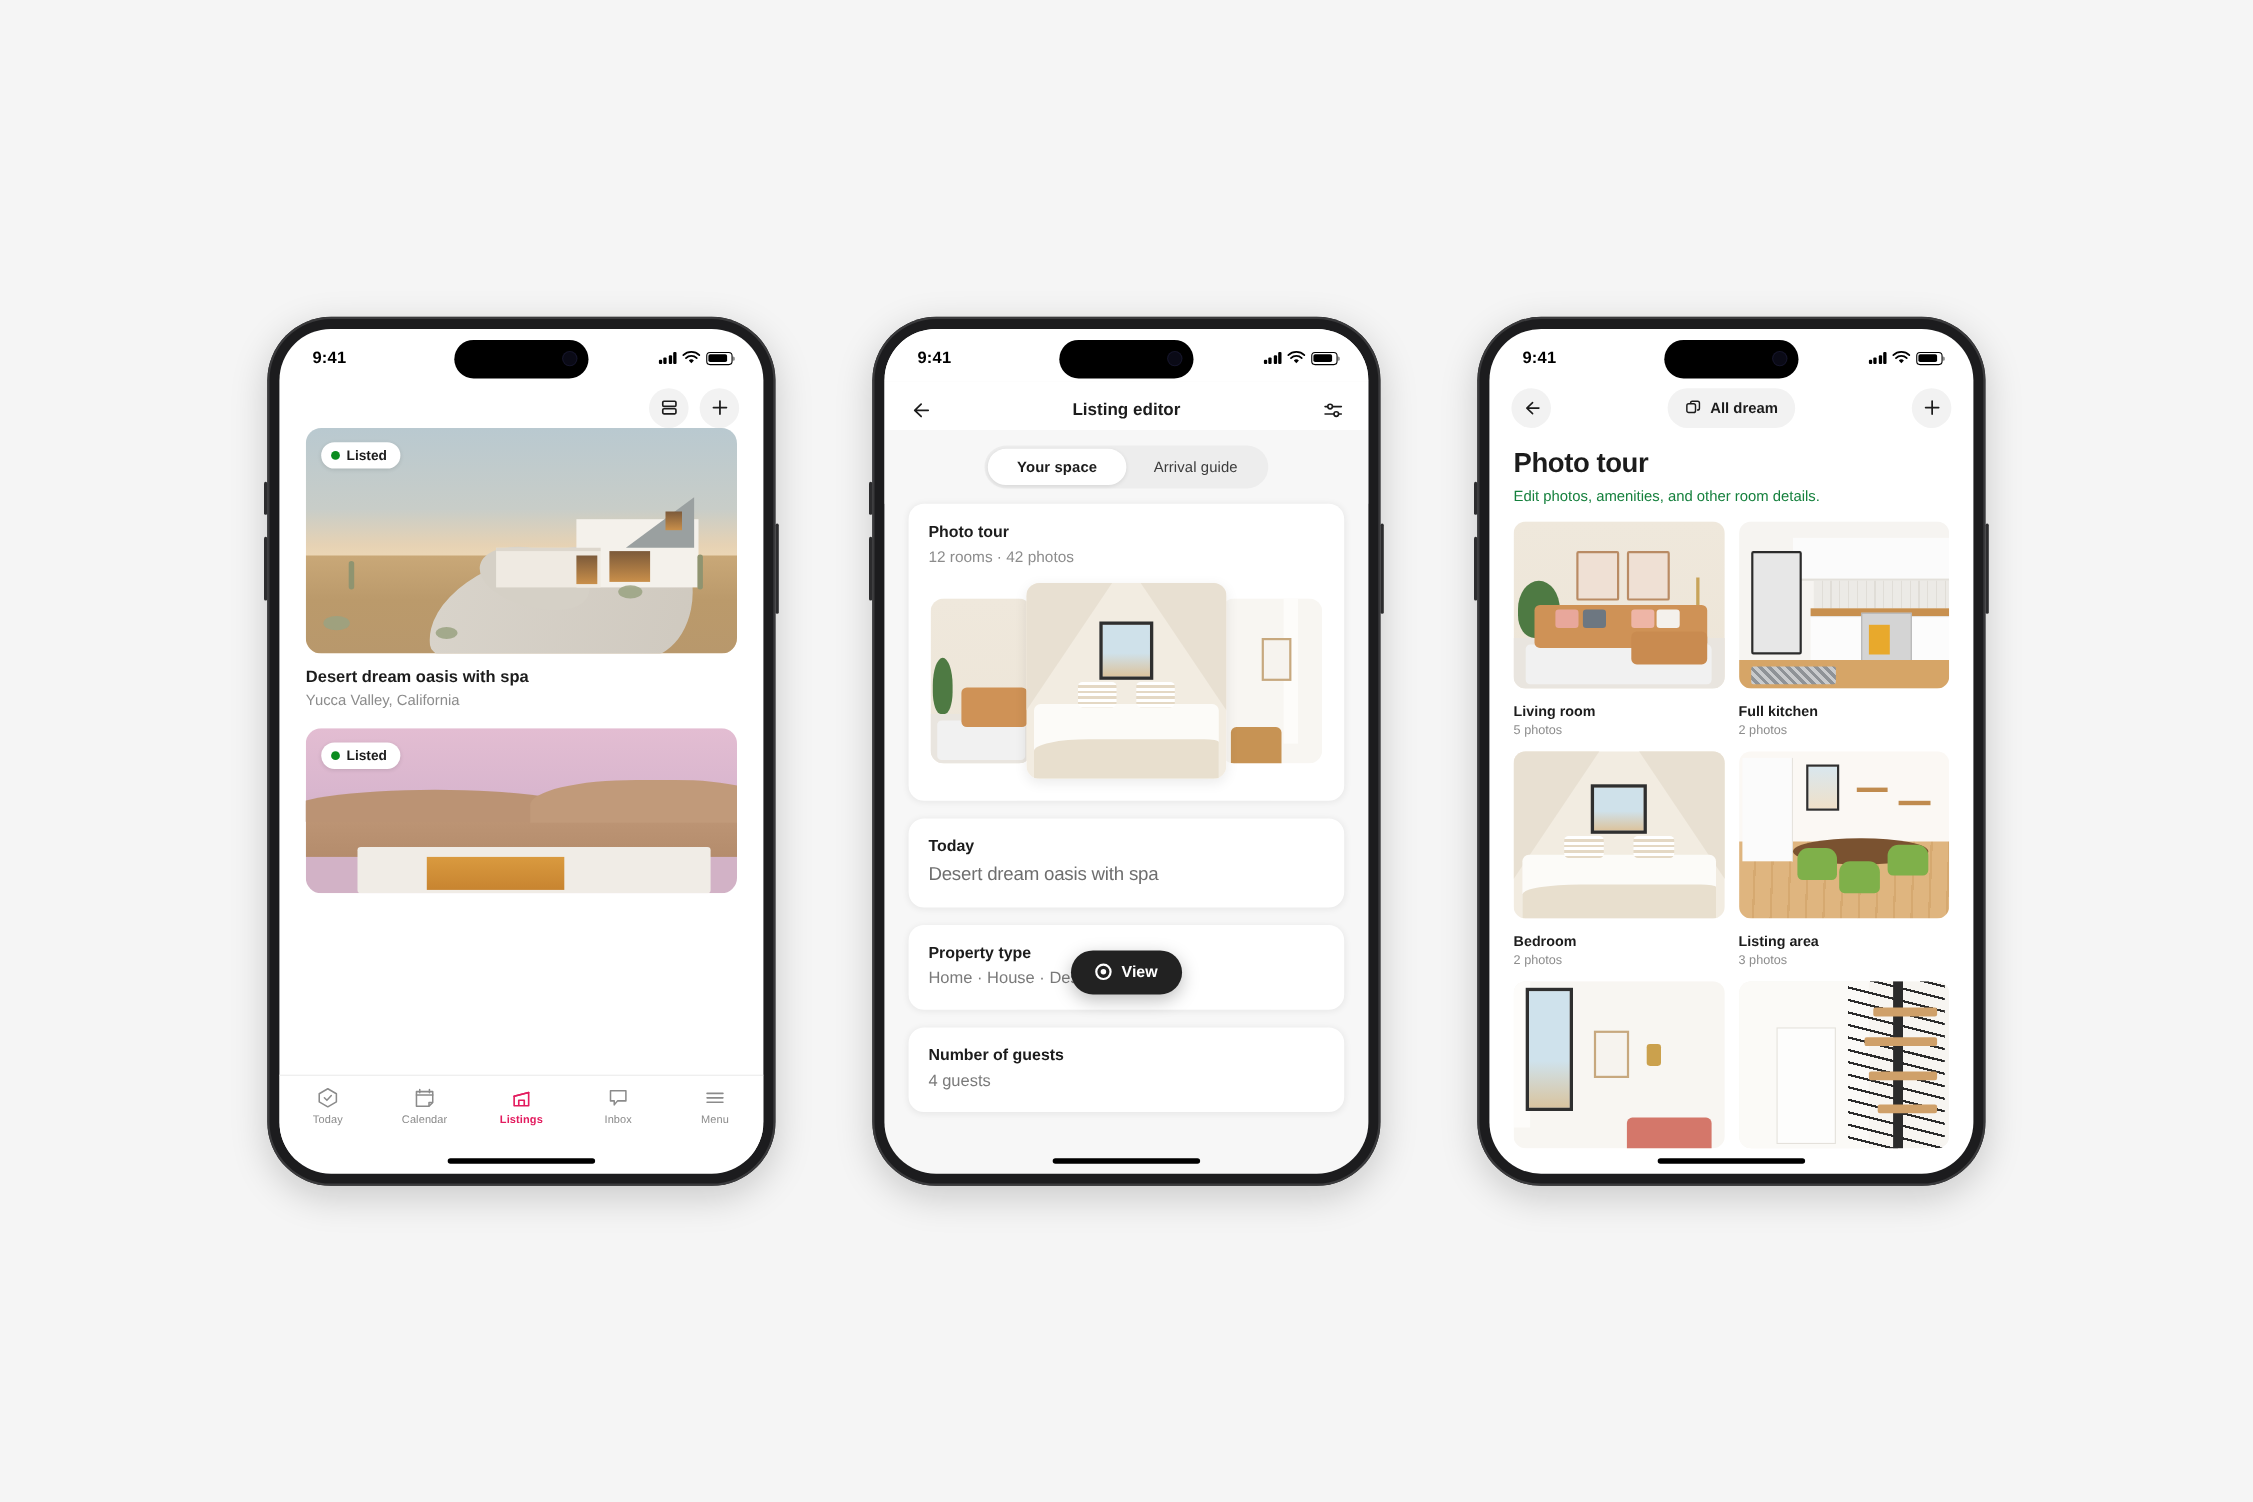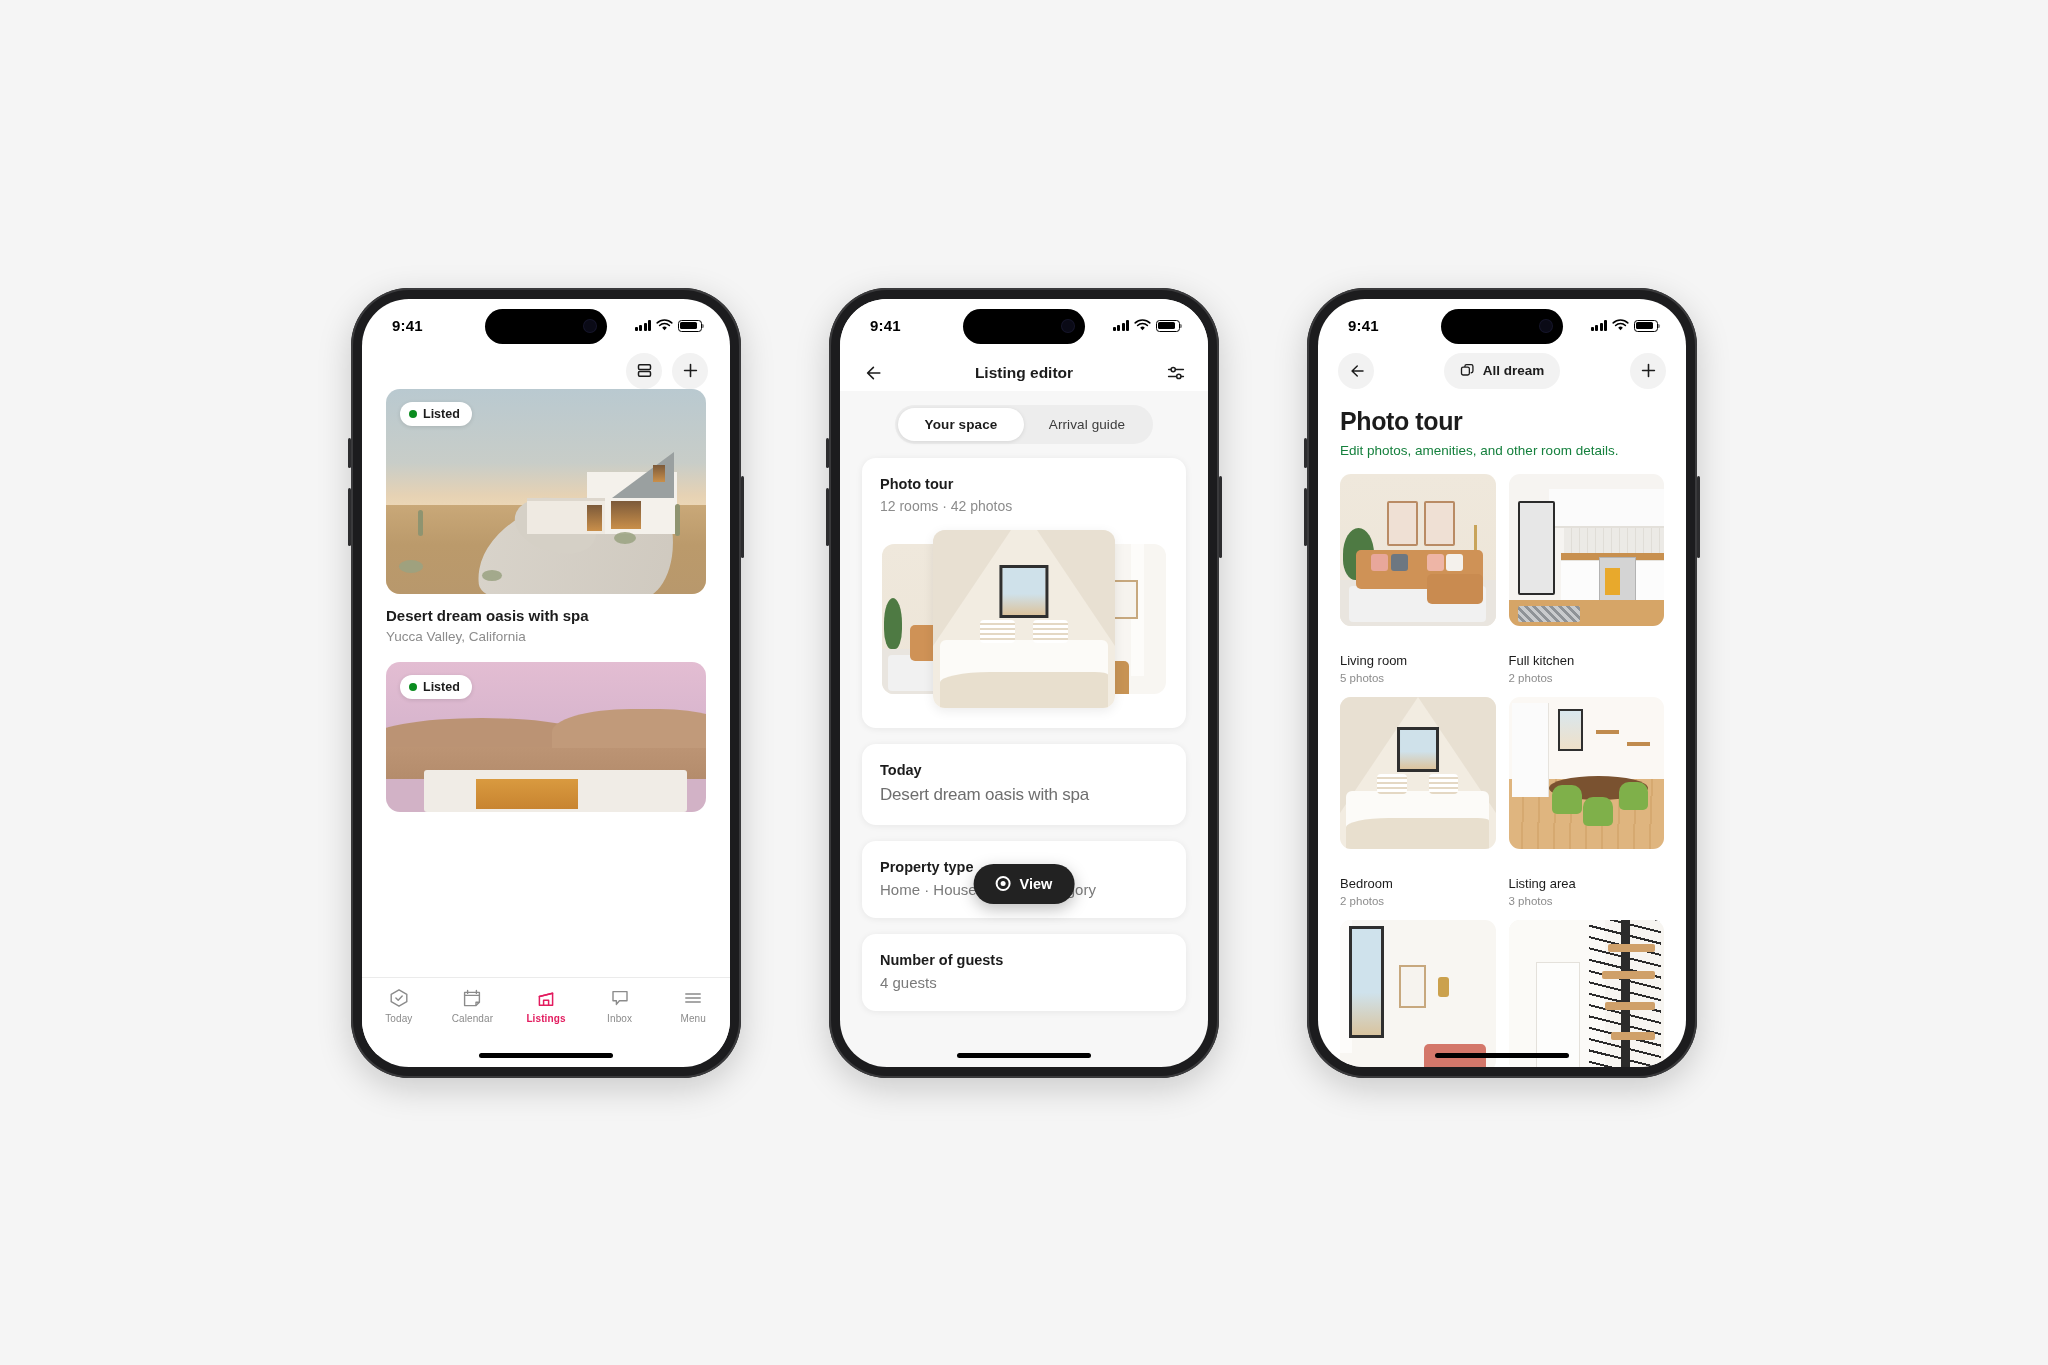--- a/index.html
+++ b/index.html
@@ -14,21 +14,21 @@
     width: 2048px; height: 1365px;
     display: flex;
     align-items: center;
     justify-content: center;
     gap: 88px;
   }
 
   
   .phone {
     position: relative;
-    width: 390px; height: 790px;
+    width: 462px; height: 790px;
     border-radius: 58px;
     background: #1c1c1e;
     padding: 11px;
     box-shadow: 0 0 0 2px #3a3a3c inset, 0 10px 34px rgba(0,0,0,.18);
     flex: 0 0 auto;
   }
   .phone::before, .phone::after {
     content: ""; position: absolute; width: 3px; border-radius: 2px;
     background: #2c2c2e;
   }
@@ -238,21 +238,21 @@
   .p3-spacer { flex: 1; }
   .p3-title { font-size: 25px; font-weight:700; color:#1c1c1c; letter-spacing:-.4px;
     padding: 18px 22px 0 22px; }
   .p3-sub { font-size: 13.5px; color:#15803d; padding: 7px 22px 0 22px; }
   .grid {
     display:grid; grid-template-columns: 1fr 1fr; gap: 13px 13px;
     padding: 16px 22px 0 22px;
   }
   .gcell {}
   .gthumb { width:100%; height: 152px; border-radius: 11px; overflow:hidden; position:relative; }
-  .gname { font-size: 13px; font-weight:400; color:#1c1c1c; margin-top: 27px; }
+  .gname { font-size: 13px; font-weight:700; color:#1c1c1c; margin-top: 13px; }
   .gcount{ font-size: 11.5px; color:#8c8c8c; margin-top: 4px; }
 
   
   .r-living { position:absolute; inset:0; background: linear-gradient(#efe8dc,#ede5d7); }
   .rl-floor { position:absolute; left:0; right:0; bottom:0; height:30%; background:#e9e5df; }
   .rl-rug { position:absolute; left:6%; right:6%; bottom:2%; height:24%; background:#f1f1f1; border-radius:4px; }
   .rl-sofa { position:absolute; left:10%; right:8%; bottom:24%; height:26%;
     background:#cf9256; border-radius:5px; }
   .rl-chaise { position:absolute; right:8%; bottom:14%; width:36%; height:20%;
     background:#c98b50; border-radius:5px; }

